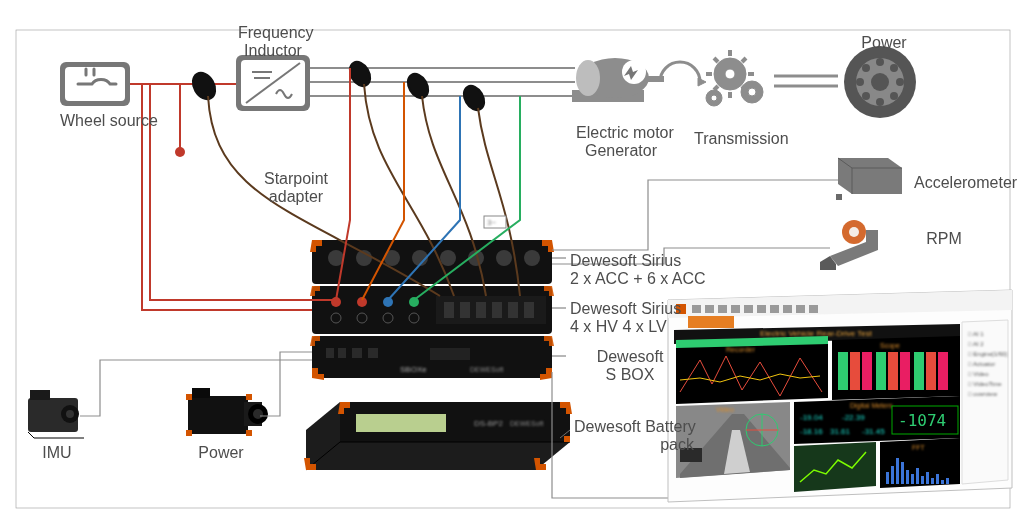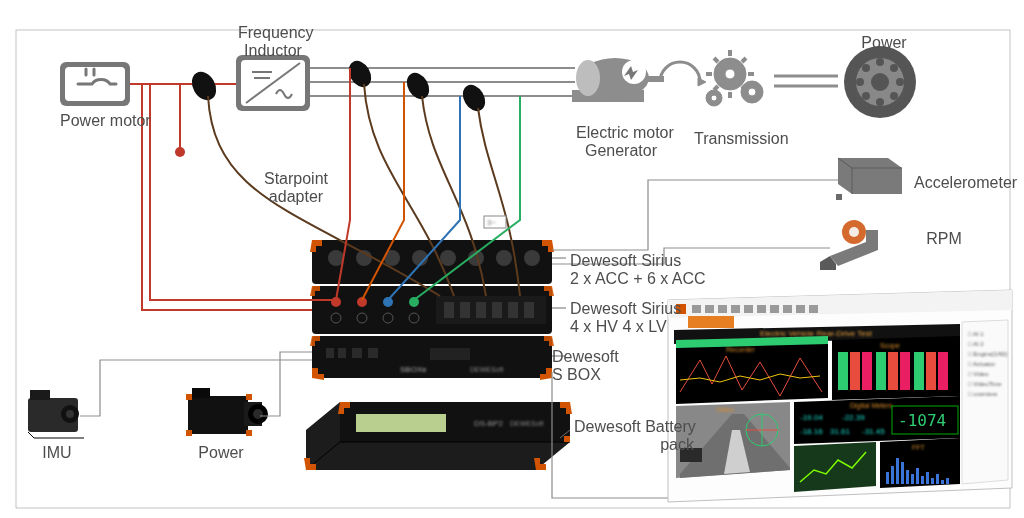--- a/index.html
+++ b/index.html
@@ -353,34 +353,34 @@
       <text x="968" y="346">□ AI 2</text>
       <text x="968" y="356">□ Engine[1/60]</text>
       <text x="968" y="366">□ Actuator</text>
       <text x="968" y="376">□ Video</text>
       <text x="968" y="386">□ VideoTime</text>
       <text x="968" y="396">□ overview</text>
     </g>
   </g>
 </svg>
 
-<div class="label" style="left:60px;top:112px;width:70px">Power motor</div>
+<div class="label" style="left:60px;top:112px;width:70px">Wheel source</div>
 <div class="label" style="left:238px;top:24px;width:70px">Frequency
 Inductor</div>
 <div class="label" style="left:256px;top:170px;width:80px">Starpoint
 adapter</div>
 <div class="label" style="left:576px;top:124px;width:90px">Electric motor
 Generator</div>
 <div class="label" style="left:694px;top:130px;width:90px">Transmission</div>
 <div class="label" style="left:854px;top:34px;width:60px">Power</div>
 <div class="label" style="left:914px;top:174px;width:100px">Accelerometer</div>
 <div class="label" style="left:914px;top:230px;width:60px">RPM</div>
 <div class="label" style="left:570px;top:252px;width:120px;text-align:left">Dewesoft Sirius
 2 x ACC + 6 x ACC</div>
 <div class="label" style="left:570px;top:300px;width:120px;text-align:left">Dewesoft Sirius
 4 x HV 4 x LV</div>
-<div class="label" style="left:552px;top:348px;width:120px;text-align:left">Dewesoft
+<div class="label" style="left:570px;top:348px;width:120px;text-align:center">Dewesoft
 S BOX</div>
 <div class="label" style="left:574px;top:418px;width:120px;text-align:right">Dewesoft Battery
 pack</div>
 <div class="label" style="left:32px;top:444px;width:50px">IMU</div>
 <div class="label" style="left:196px;top:444px;width:50px">Power</div>
 </div>
 
 </body></html>

